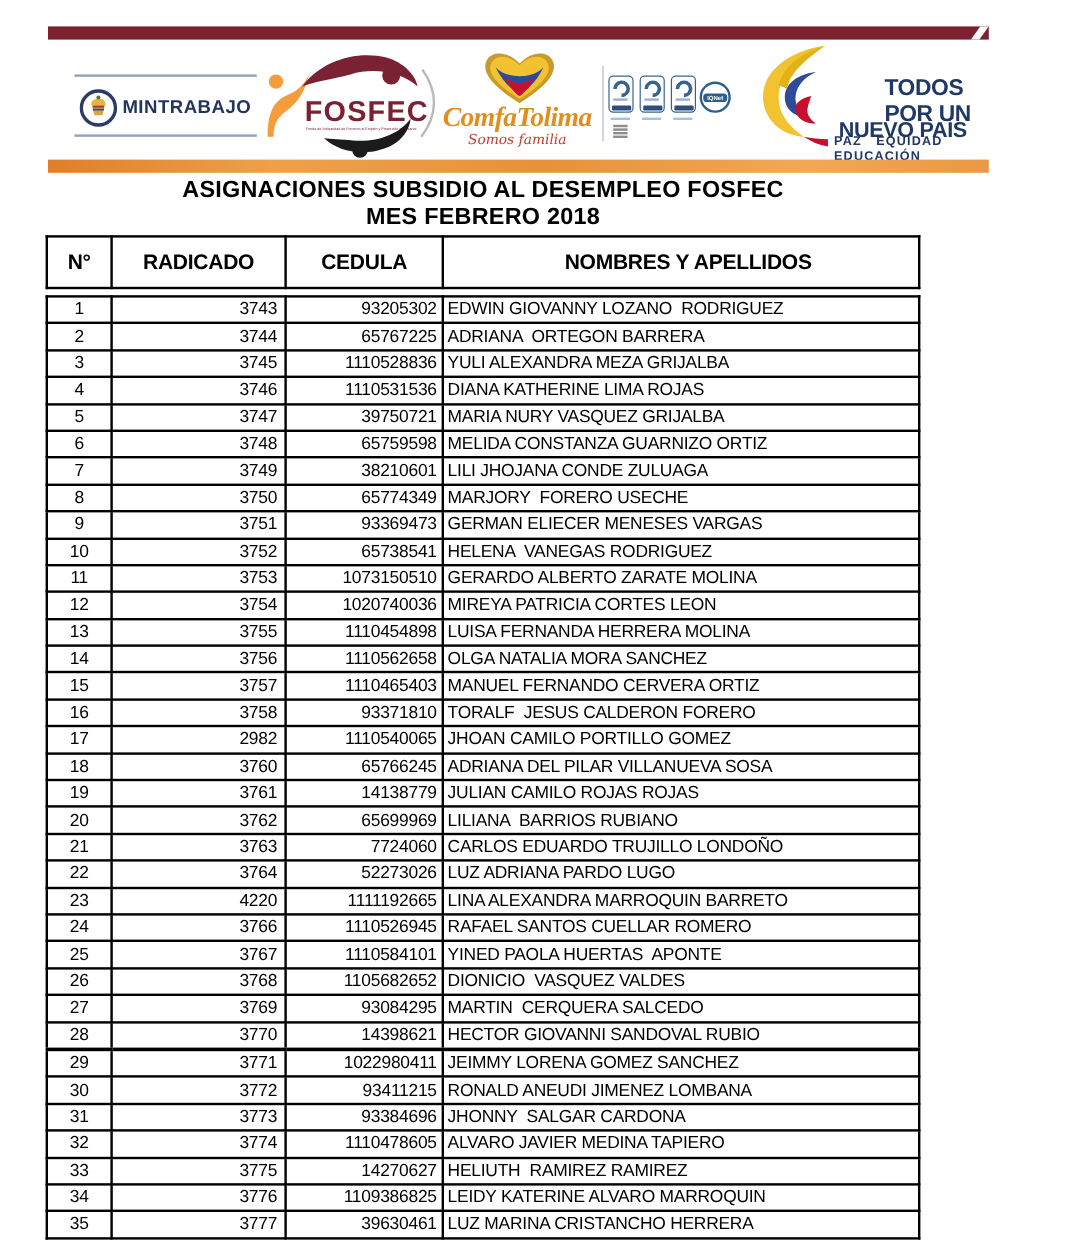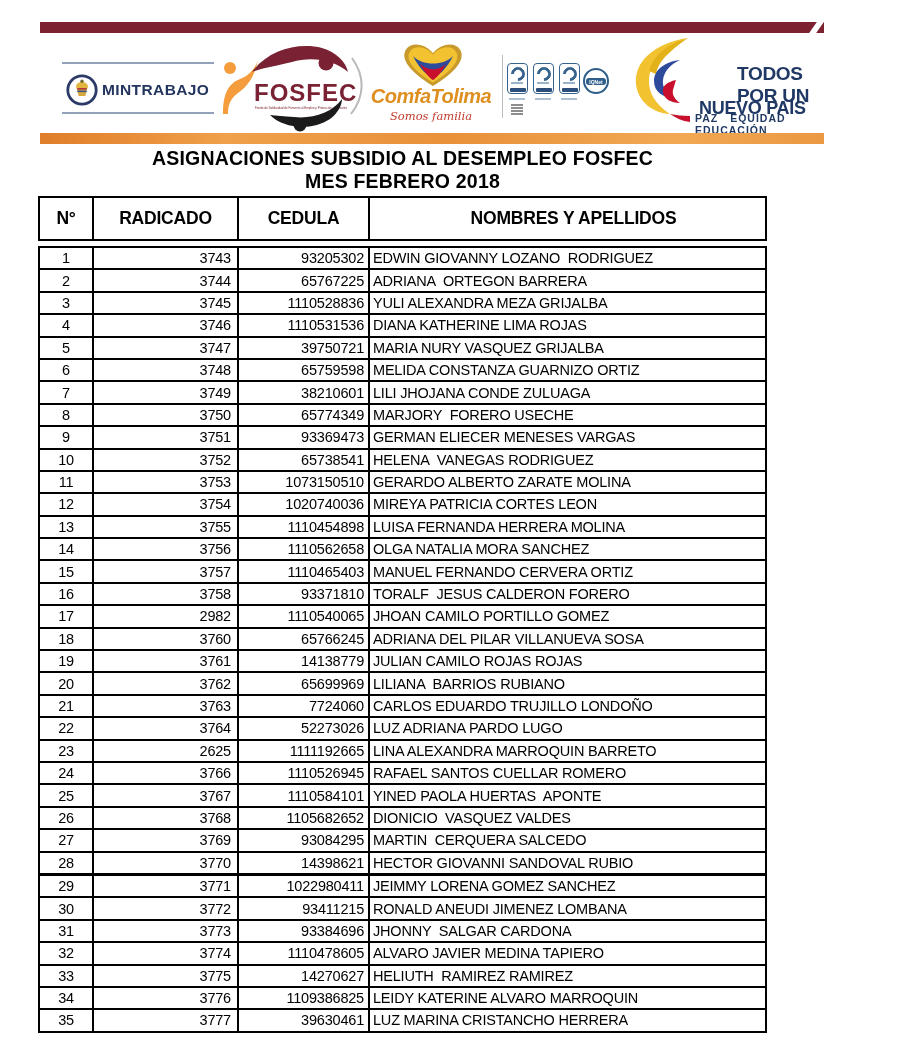--- a/index.html
+++ b/index.html
@@ -13,21 +13,21 @@
   .pen-mark{position:absolute;left:872px;top:0px;}
 
   .mt-line{position:absolute;left:62px;width:152px;height:1.5px;background:#93a0ba;}
   .mt-seal{position:absolute;left:66px;top:74px;}
   .mt-text{position:absolute;left:102px;top:81px;font-size:15.5px;font-weight:bold;
            color:#23355F;letter-spacing:0.4px;}
 
   .fosfec-logo{position:absolute;left:220px;top:38px;}
   .comfa-heart{position:absolute;left:398px;top:40px;}
   .comfa-word{position:absolute;left:360px;top:85px;width:142px;text-align:center;
-              font-size:20px;font-weight:bold;font-style:italic;color:#DE8F1F;letter-spacing:-0.5px;}
+              font-size:23px;font-weight:bold;font-style:italic;color:#DE8F1F;letter-spacing:-0.5px;font-family:Liberation Serif, serif;}
   .comfa-tag{position:absolute;left:360px;top:109px;width:142px;text-align:center;
              font-family:"DejaVu Serif",serif;font-style:italic;font-size:11.5px;color:#C23B2E;}
 
   .vdiv{position:absolute;left:502px;top:55px;width:1px;height:63px;background:#bcbcbc;}
 
   .certs{position:absolute;left:507px;top:63px;width:110px;height:60px;}
   .cert{position:absolute;top:0;width:21px;height:31px;border:1.5px solid #37648f;border-radius:4px;
         background:#fff;box-sizing:border-box;}
   .cert-c{position:absolute;left:3px;top:3px;width:8px;height:8px;border:3px solid #37648f;
           border-radius:50%;border-left-color:transparent;transform:rotate(-45deg);}
@@ -315,21 +315,21 @@
             <td class="c-nom">CARLOS EDUARDO TRUJILLO LONDOÑO</td>
           </tr>
           <tr>
             <td class="c-n">22</td>
             <td class="c-rad">3764</td>
             <td class="c-ced">52273026</td>
             <td class="c-nom">LUZ ADRIANA PARDO LUGO</td>
           </tr>
           <tr>
             <td class="c-n">23</td>
-            <td class="c-rad">2625</td>
+            <td class="c-rad">4220</td>
             <td class="c-ced">1111192665</td>
             <td class="c-nom">LINA ALEXANDRA MARROQUIN BARRETO</td>
           </tr>
           <tr>
             <td class="c-n">24</td>
             <td class="c-rad">3766</td>
             <td class="c-ced">1110526945</td>
             <td class="c-nom">RAFAEL SANTOS CUELLAR ROMERO</td>
           </tr>
           <tr>

